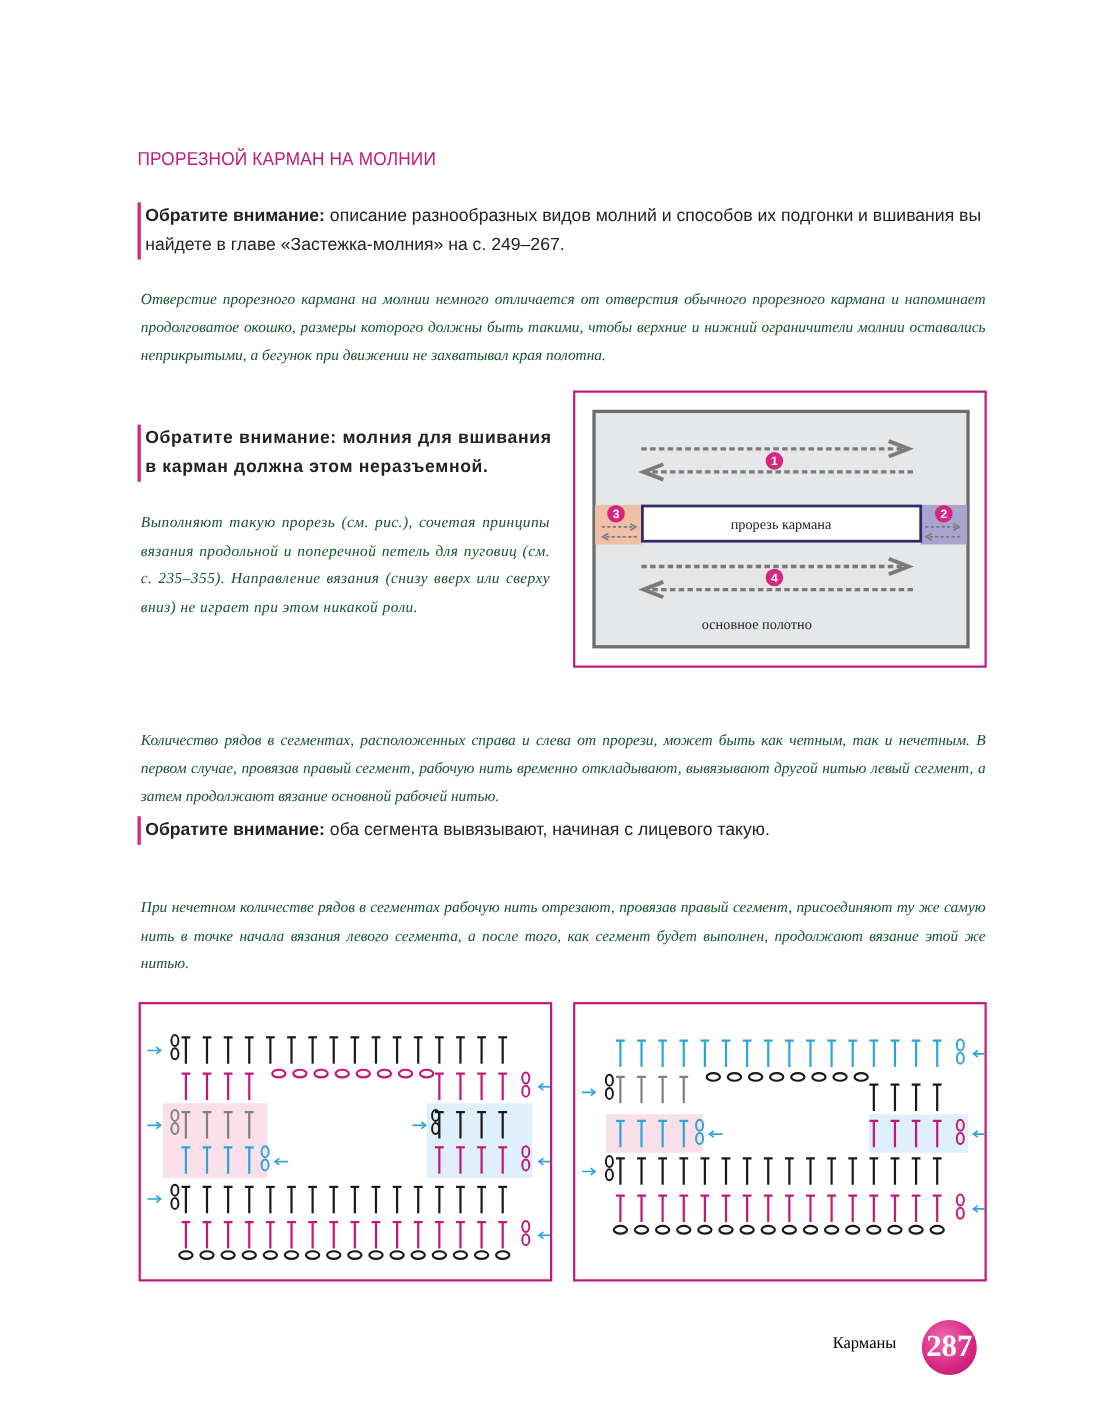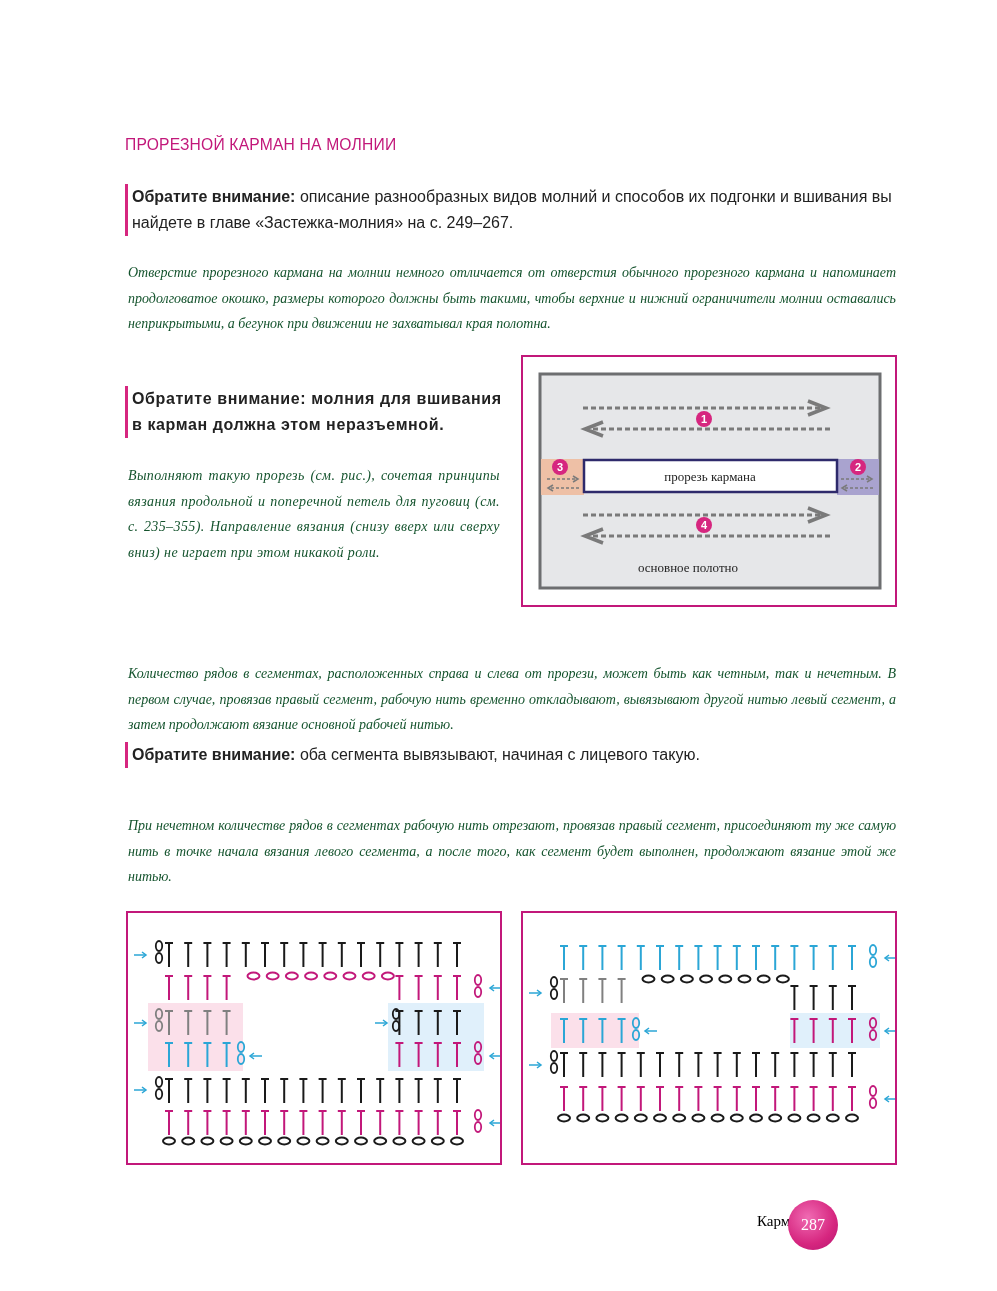--- a/index.html
+++ b/index.html
@@ -4,21 +4,21 @@
 <style>
   html, body { margin:0; padding:0; background:#ffffff; }
   body { width:997px; height:1291px; position:relative; overflow:hidden; font-family:"Liberation Serif", serif; color:#2b2b2b; }
   .abs { position:absolute; }
   .heading { left:125px; top:135px; font-size:17px; color:#c2187a; letter-spacing:0.2px; font-family:"Liberation Sans Narrow","Liberation Sans", sans-serif; transform:scaleX(0.92); transform-origin:left top; }
   .note { padding-left:4px; border-left:3px solid #d6267f; font-family:"Liberation Sans", sans-serif; font-size:16px; line-height:26px; color:#222; }
   .note b { font-weight:bold; }
   .para { font-size:14px; line-height:25.5px; text-align:justify; color:#14532d;font-style:italic; }
   .frame { border:2px solid #c2187a; background:#fff; box-sizing:border-box; }
   .footer-label { left:757px; top:1213px; font-size:15px; color:#000000;text-align:center; }
-  .page-badge { left:788px; top:1200px; width:50px; height:50px; border-radius:50%; background:radial-gradient(circle at 40% 35%, #f06bb3 0%, #d6267f 60%, #b51670 100%); color:#fff; font-size:16px; display:flex; align-items:center; justify-content:center; font-family:"Liberation Serif", serif; }
+  .page-badge { left:838px; top:1200px; width:50px; height:50px; border-radius:50%; background:radial-gradient(circle at 40% 35%, #f06bb3 0%, #d6267f 60%, #b51670 100%); color:#fff; font-size:28px; display:flex; align-items:center; justify-content:center; font-family:"Liberation Serif", serif;font-weight:bold; }
 </style>
 </head>
 <body>
 
 <div class="abs heading">ПРОРЕЗНОЙ КАРМАН НА МОЛНИИ</div>
 
 <div class="abs note" style="left:125px; top:184px; width:760px;">
   <b>Обратите внимание:</b><span> описание разнообразных видов молний и способов их подгонки и вшивания вы найдете в главе «Застежка-молния» на с. 249–267.</span>
 </div>
 

